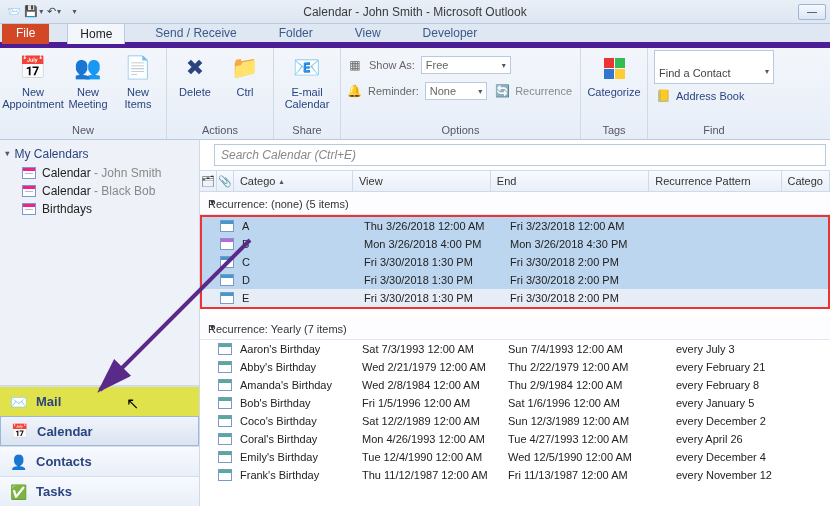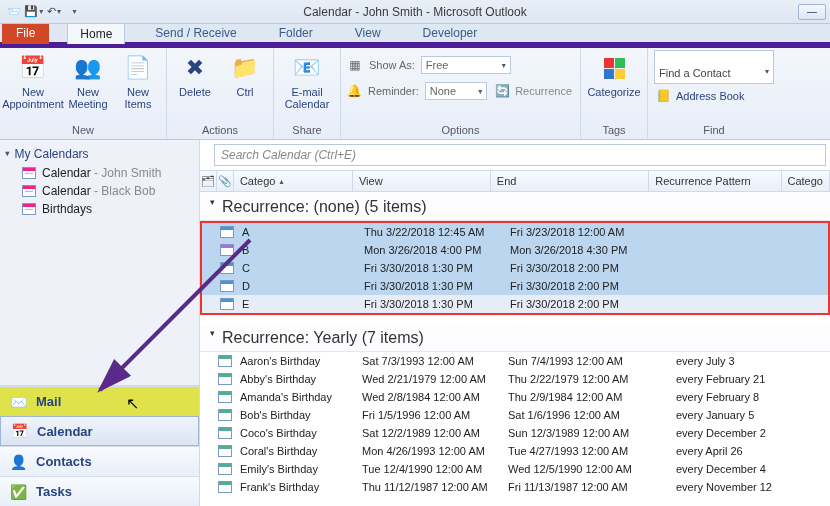--- a/index.html
+++ b/index.html
@@ -65,21 +65,21 @@
   .col { border-right:1px solid #cfd9e8; display:flex; align-items:center; padding:0 6px; gap:4px; }
   .col.ic { width:18px; padding:0; justify-content:center; }
   .col.subj { width:126px; }
   .col.start { width:146px; }
   .col.end { width:168px; }
   .col.rec { width:140px; }
   .col.cat { flex:1; }
   .sort-ind { font-size:8px; color:#556; }
 
   .list { flex:1; overflow:hidden; position:relative; }
-  .grp-hdr { padding:6px 4px 4px 22px; font-size:16px; color:#333; position:relative; border-bottom:1px solid #e2e8f0; background:#fdfdff; }
+  .grp-hdr { padding:6px 4px 4px 8px; font-size:11px; color:#333; position:relative; border-bottom:1px solid #e2e8f0; background:#fdfdff; }
   .grp-hdr::before { content:"▾"; position:absolute; left:10px; top:5px; font-size:9px; color:#333; }
   .row { display:flex; height:18px; align-items:center; font-size:11px; }
   .row .c-ic { width:36px; display:flex; align-items:center; justify-content:flex-start; padding-left:18px; }
   .row .c-subj { width:126px; padding-left:4px; }
   .row .c-start { width:146px; }
   .row .c-end { width:168px; }
   .row .c-rec { width:140px; }
   .selblock { border:2px solid #e33; }
   .selblock .row { background:#bcd6ef; }
   .selblock .row:last-child { background:#e7edf6; }
@@ -277,21 +277,21 @@
     </div>
 
     <div class="list">
       <div class="grp-hdr">Recurrence: (none) (5 items)</div>
       <div class="selblock">
         <div class="row">
             <span class="c-ic">
               <span class="row-ico blue"></span>
             </span>
             <span class="c-subj">A</span>
-            <span class="c-start">Thu 3/22/2018 12:45 AM</span>
+            <span class="c-start">Thu 3/26/2018 12:00 AM</span>
             <span class="c-end">Fri 3/23/2018 12:00 AM</span>
           </div>
         <div class="row">
             <span class="c-ic">
               <span class="row-ico purple"></span>
             </span>
             <span class="c-subj">B</span>
             <span class="c-start">Mon 3/26/2018 4:00 PM</span>
             <span class="c-end">Mon 3/26/2018 4:30 PM</span>
           </div>

